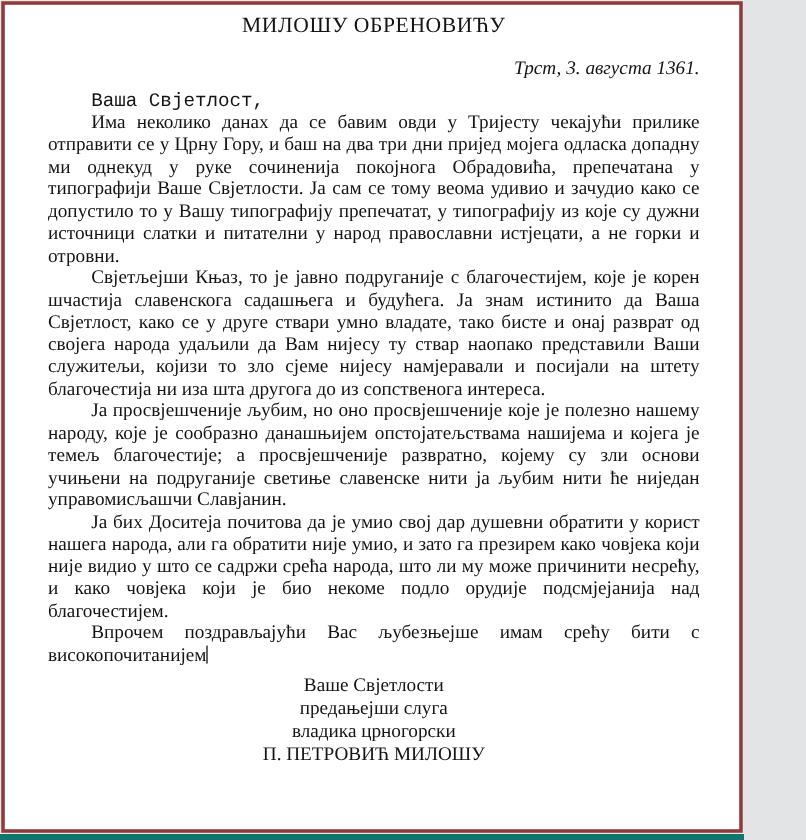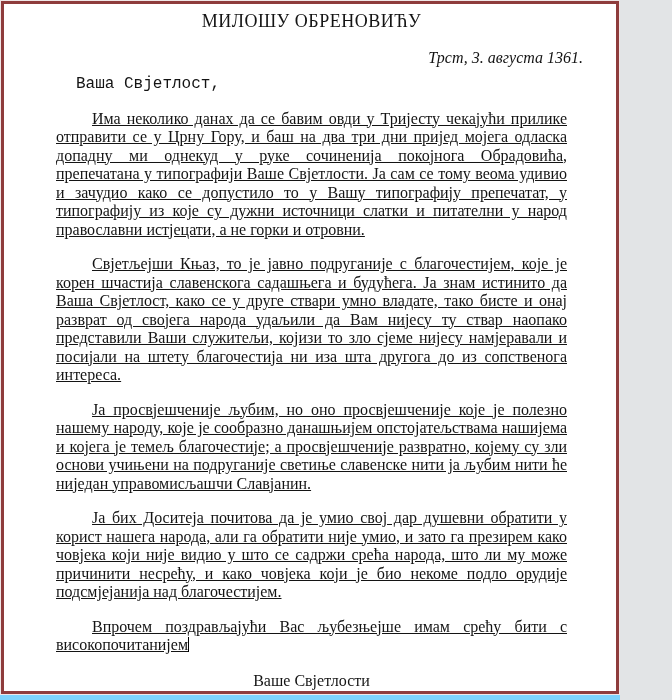--- a/index.html
+++ b/index.html
@@ -8,21 +8,21 @@
     width: 672px;
     height: 700px;
     overflow: hidden;
     background: #e2e4e6;
     font-family: "Liberation Serif", serif;
   }
   .app-bg {
     position: relative;
     width: 620px;
     height: 700px;
-    background: #7dd3fc;
+    background: #0f766e;
   }
   .page-frame-outer {
     position: absolute;
     left: 0; top: 0; right: 0; bottom: 5px;
     background: #efe6e6;
     padding: 1px;
     box-sizing: border-box;
   }
   .page-frame {
     width: 100%;
@@ -53,25 +53,24 @@
     line-height: 19px;
     margin-top: 16px;
   }
   .salutation {
     margin: 8px 0 0 0;
     text-indent: 36px;
     line-height: 18.5px;
     font-family: Liberation Mono, monospace;
   }
   .para {
-    margin: 16px;
+    margin: 0;
     text-indent: 36px;
     text-align: justify;
     line-height: 18.5px;
-    text-decoration: underline;
   }
   .caret {
     display: inline-block;
     width: 1px;
     height: 15px;
     background: #000;
     vertical-align: -2px;
   }
   .closing-block {
     margin-top: 6px;

